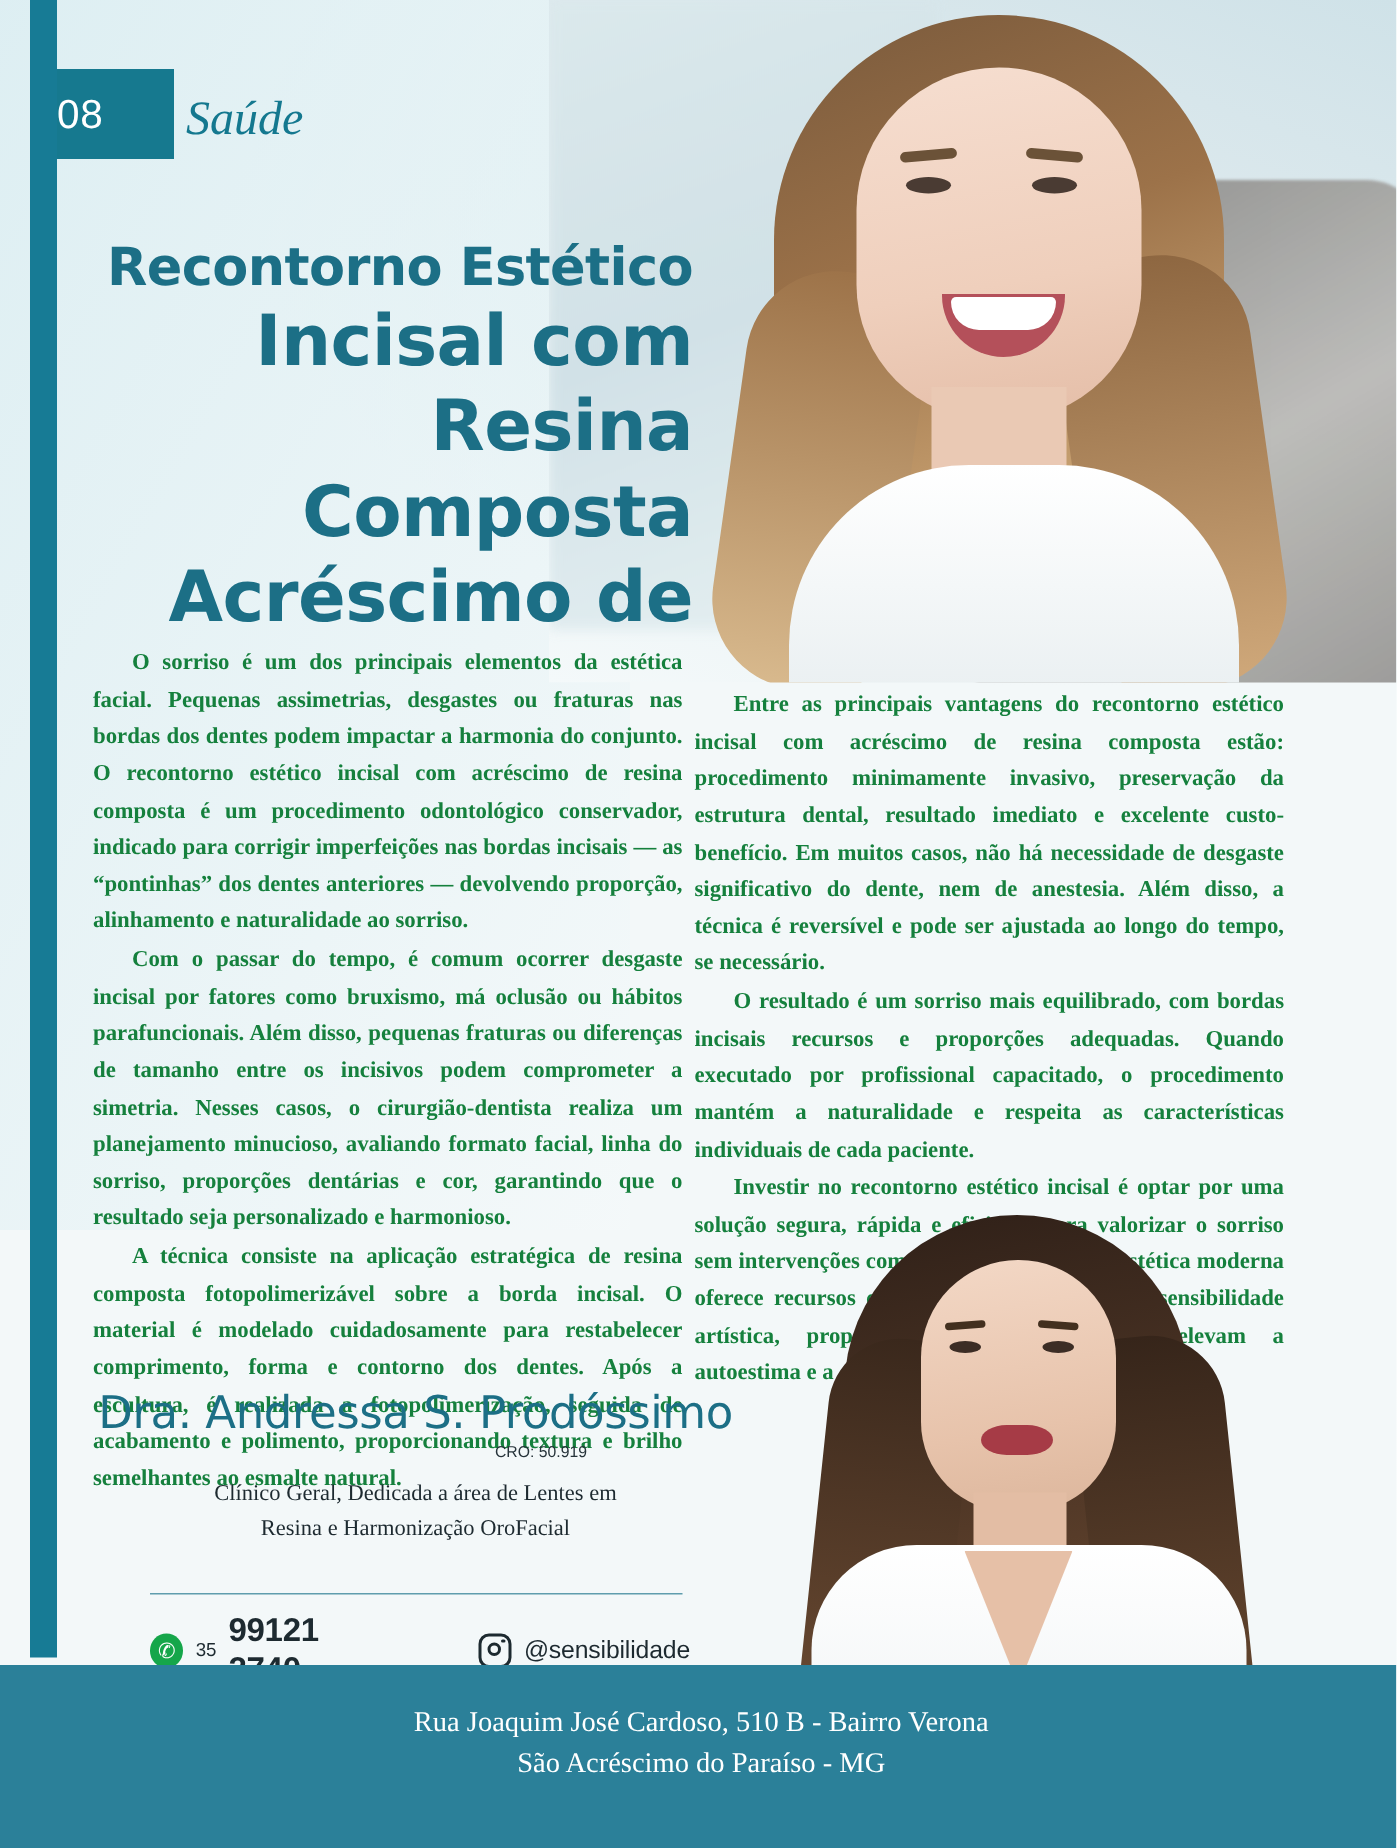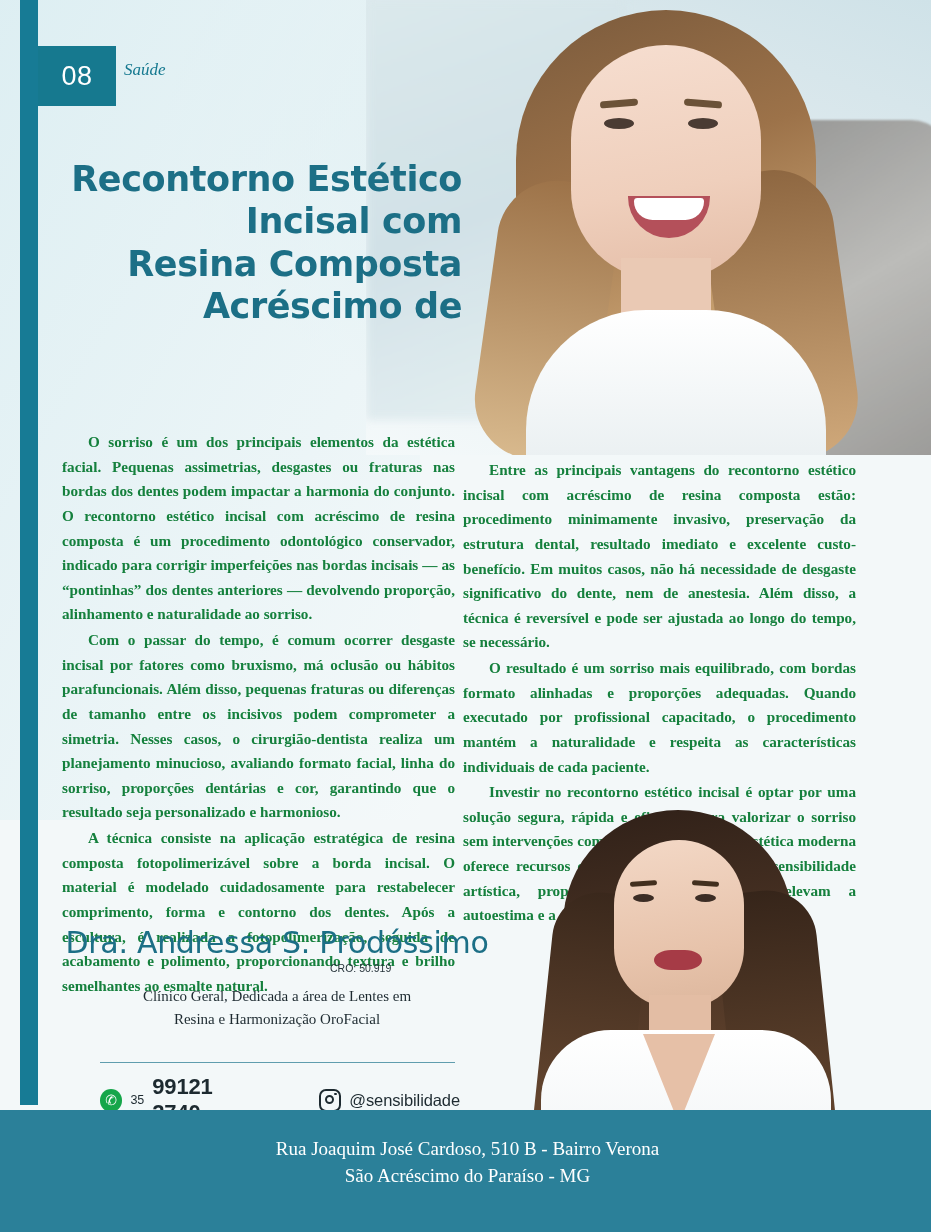--- a/index.html
+++ b/index.html
@@ -43,32 +43,31 @@
   }
 
   
   .pagenum-box {
     position: absolute;
     left: 38px; top: 46px;
     width: 78px; height: 60px;
     background: #16798f;
     display: flex;
     align-items: center;
-    justify-content: center;
   }
   .pagenum {
     color: #ffffff;
     font-size: 27px;
     letter-spacing: 0.5px;
     font-family: "Liberation Sans", sans-serif;
   }
   .section-label {
     position: absolute;
     left: 124px; top: 60px;
-    font-size: 17px;
+    font-size: 32px;
     color: #14788f;
     font-family: "Liberation Serif", serif;
     font-style: italic;
   }
 
   
   .hero-photo {
     position: absolute;
     right: 0; top: 0;
     width: 565px;
@@ -181,21 +180,21 @@
   .title-block {
     position: absolute;
     left: 62px; top: 158px;
     width: 400px;
     text-align: right;
   }
   .title-line {
     color: #1c6f86;
     font-family: "DejaVu Sans", sans-serif;
     font-weight: bold;
-    font-size: 35px;
+    font-size: 47px;
     line-height: 1.21;
     letter-spacing: -0.4px;
   }
   .title-line.l1 { font-size: 35px; }
 
   
   .col {
     position: absolute;
     top: 430px;
     width: 393px;
@@ -460,21 +459,21 @@
   </div>
 
   <div class="col left">
     <p>O sorriso é um dos principais elementos da estética facial. Pequenas assimetrias, desgastes ou fraturas nas bordas dos dentes podem impactar a harmonia do conjunto. O recontorno estético incisal com acréscimo de resina composta é um procedimento odontológico conservador, indicado para corrigir imperfeições nas bordas incisais — as “pontinhas” dos dentes anteriores — devolvendo proporção, alinhamento e naturalidade ao sorriso.</p>
     <p>Com o passar do tempo, é comum ocorrer desgaste incisal por fatores como bruxismo, má oclusão ou hábitos parafuncionais. Além disso, pequenas fraturas ou diferenças de tamanho entre os incisivos podem comprometer a simetria. Nesses casos, o cirurgião-dentista realiza um planejamento minucioso, avaliando formato facial, linha do sorriso, proporções dentárias e cor, garantindo que o resultado seja personalizado e harmonioso.</p>
     <p>A técnica consiste na aplicação estratégica de resina composta fotopolimerizável sobre a borda incisal. O material é modelado cuidadosamente para restabelecer comprimento, forma e contorno dos dentes. Após a escultura, é realizada a fotopolimerização, seguida de acabamento e polimento, proporcionando textura e brilho semelhantes ao esmalte natural.</p>
   </div>
 
   <div class="col right">
     <p>Entre as principais vantagens do recontorno estético incisal com acréscimo de resina composta estão: procedimento minimamente invasivo, preservação da estrutura dental, resultado imediato e excelente custo-benefício. Em muitos casos, não há necessidade de desgaste significativo do dente, nem de anestesia. Além disso, a técnica é reversível e pode ser ajustada ao longo do tempo, se necessário.</p>
-    <p>O resultado é um sorriso mais equilibrado, com bordas formato alinhadas e proporções adequadas. Quando executado por profissional capacitado, o procedimento mantém a naturalidade e respeita as características individuais de cada paciente.</p>
+    <p>O resultado é um sorriso mais equilibrado, com bordas incisais recursos e proporções adequadas. Quando executado por profissional capacitado, o procedimento mantém a naturalidade e respeita as características individuais de cada paciente.</p>
     <p>Investir no recontorno estético incisal é optar por uma solução segura, rápida e eficiente para valorizar o sorriso sem intervenções complexas. A odontologia estética moderna oferece recursos que unem ciência, técnica e sensibilidade artística, proporcionando resultados que elevam a autoestima e a confiança de forma sutil e elegante.</p>
   </div>
 
   <div class="portrait">
     <div class="p-hair-back"></div>
     <div class="p-hair-l"></div>
     <div class="p-hair-r"></div>
     <div class="p-face"></div>
     <div class="p-brow l"></div>
     <div class="p-brow r"></div>

